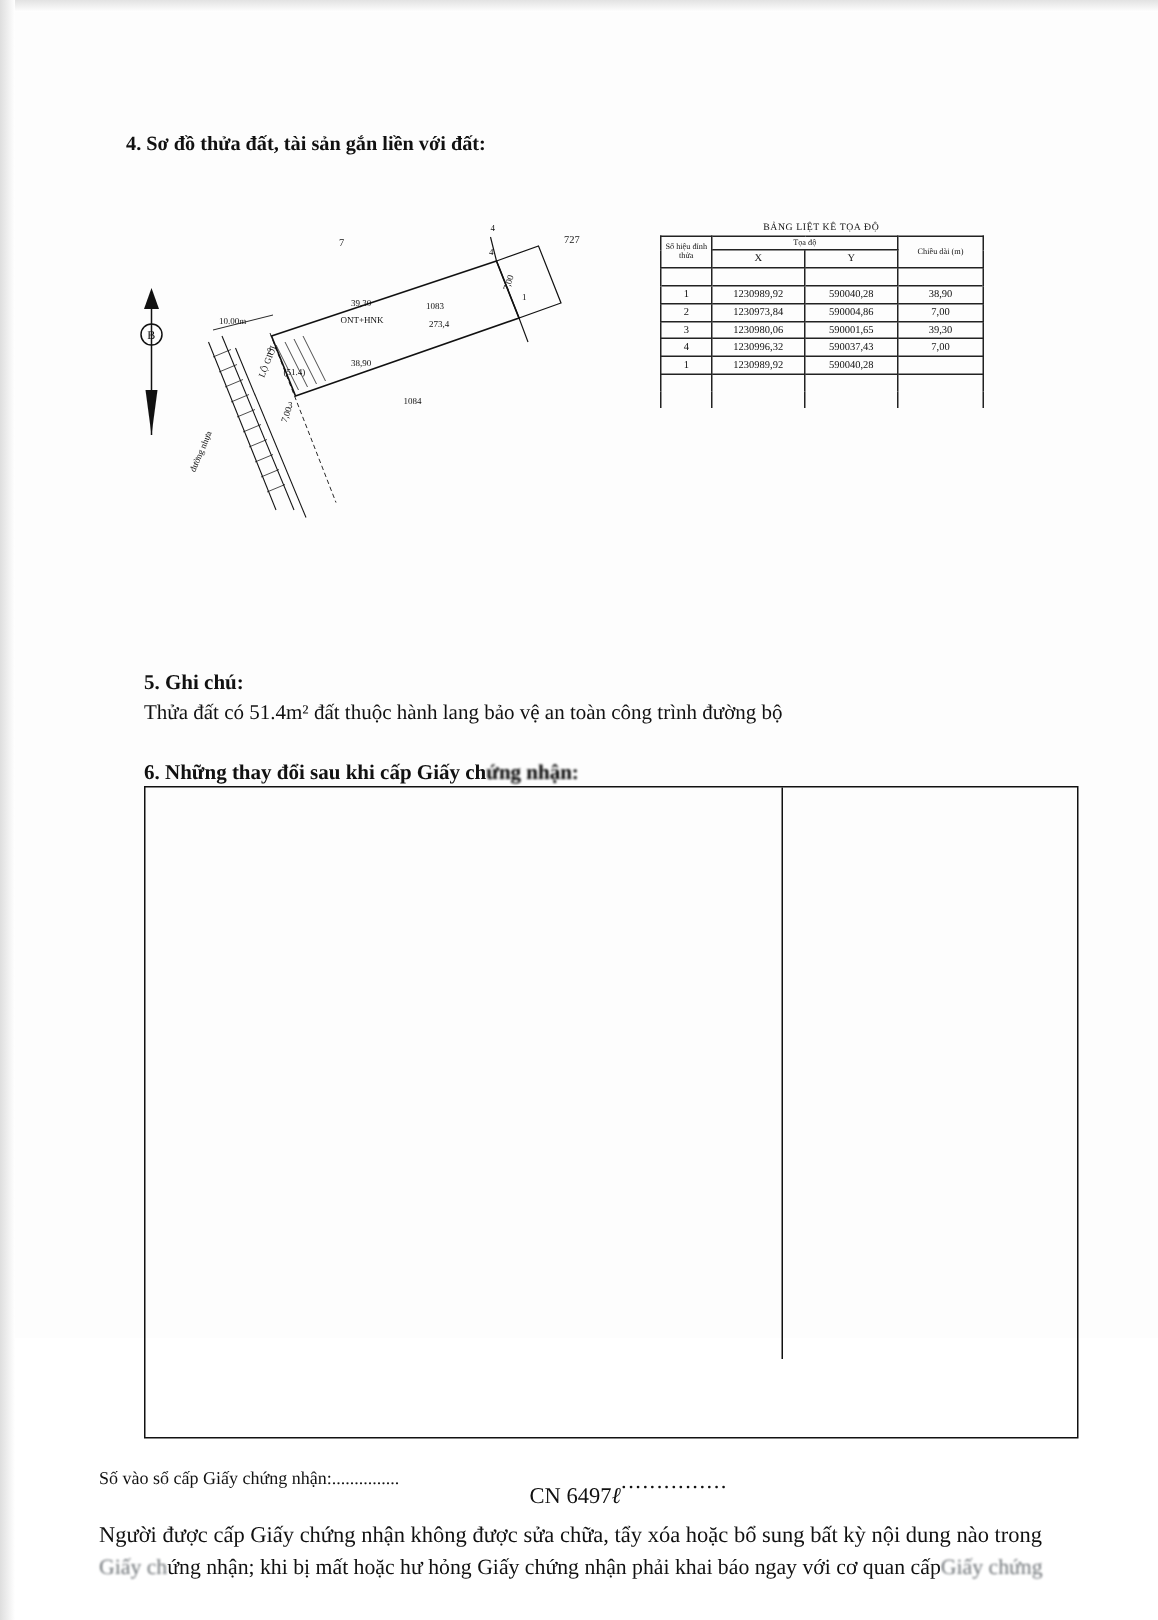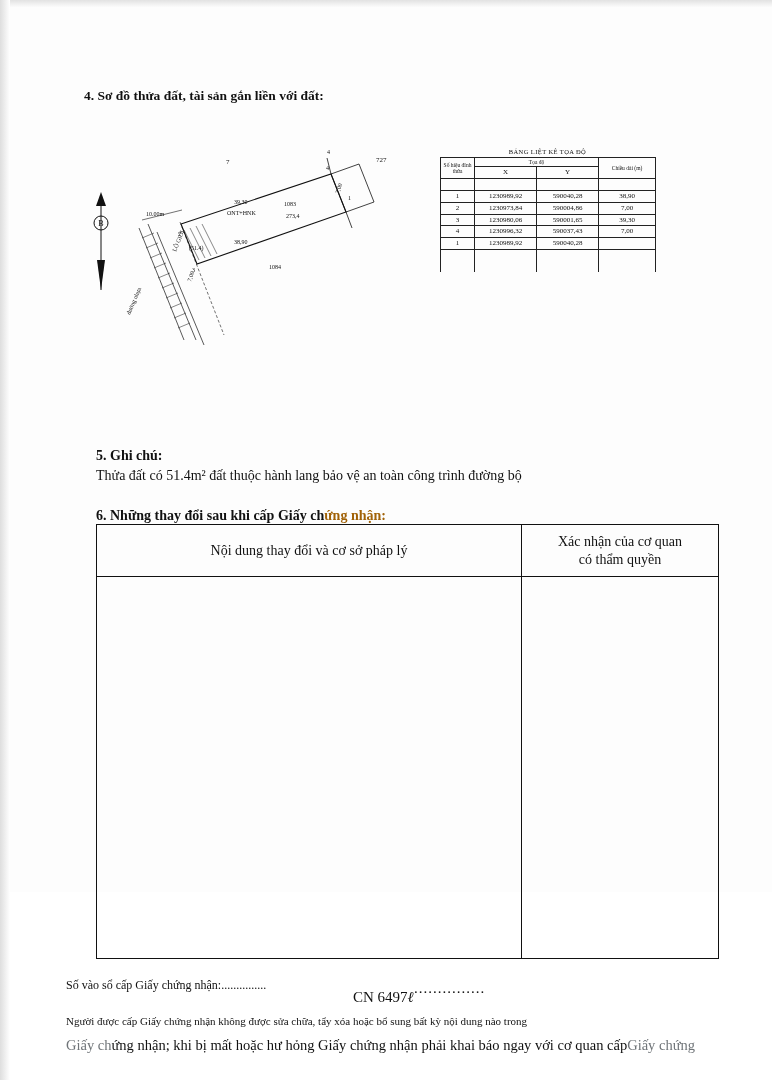--- a/index.html
+++ b/index.html
@@ -96,21 +96,21 @@
 
   
   .sec6-title {
     position: absolute;
     left: 96px;
     top: 508px;
     font-size: 14px;
     font-weight: bold;
   }
   .sec6-title .faded {
-    color: #a16207;
+    color: #000000;
     font-weight: bold;
   }
   .changes-table {
     position: absolute;
     left: 96px;
     top: 524px;
     width: 623px;
     height: 435px;
     border: 1px solid #111;
     box-sizing: border-box;
@@ -162,21 +162,21 @@
     left: 414px;
     top: 980px;
     font-size: 15px;
     letter-spacing: 1px;
   }
   .note1 {
     position: absolute;
     left: 66px;
     top: 1014px;
     width: 650px;
-    font-size: 11px;
+    font-size: 15px;
     line-height: 1.35;
   }
   .note2 {
     position: absolute;
     left: 66px;
     top: 1036px;
     width: 660px;
     font-size: 14.5px;
     line-height: 1.35;
   }
@@ -346,29 +346,20 @@
   </div>
 
   <div class="sec5-title">5. Ghi chú:</div>
   <div class="sec5-body">Thửa đất có 51.4m² đất thuộc hành lang bảo vệ an toàn công trình đường bộ</div>
 
   <div class="sec6-title">
     <span>6. Những thay đổi sau khi cấp Giấy ch</span><span class="faded blur">ứng nhận:</span>
   </div>
 
   <div class="changes-table">
-    <div class="changes-head">
-      <div class="ch-left">Nội dung thay đổi và cơ sở pháp lý</div>
-      <div class="ch-right">
-        <div>
-          <div>Xác nhận của cơ quan</div>
-          <div>có thẩm quyền</div>
-        </div>
-      </div>
-    </div>
     <div class="changes-body">
       <div class="cb-left"></div>
       <div class="cb-right"></div>
     </div>
   </div>
 
   <div class="cert-line">
     <span>Số vào sổ cấp Giấy chứng nhận:</span><span class="cert-dots">...............</span>
   </div>
   <div class="cert-number">

